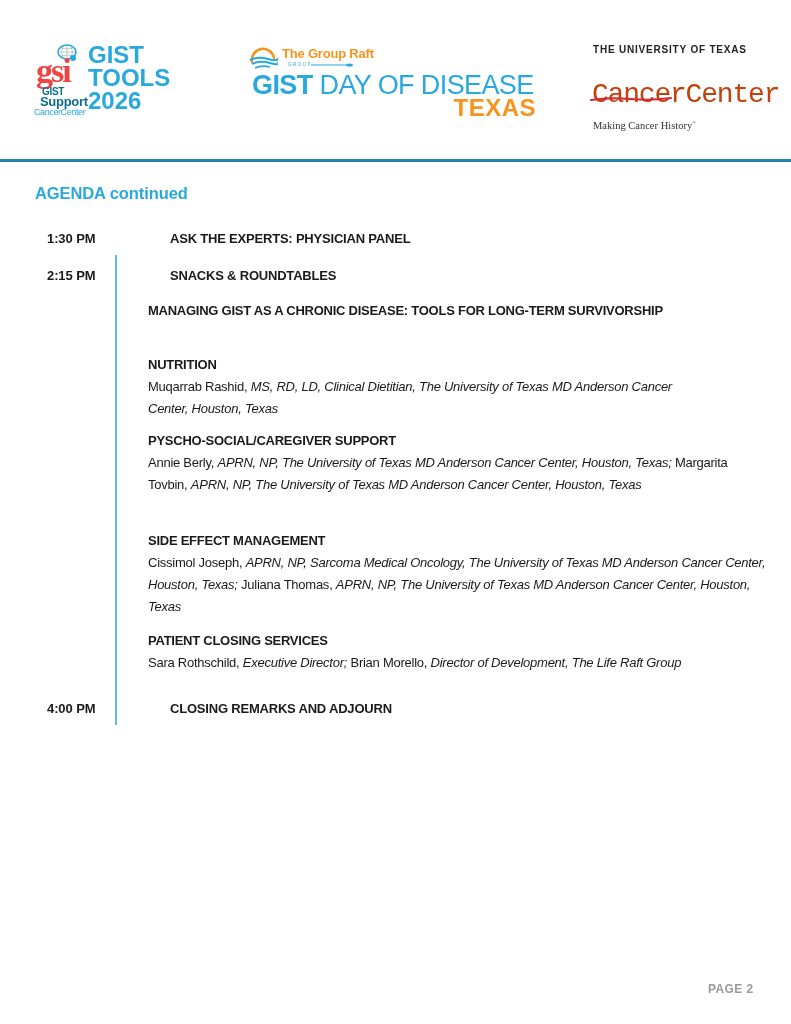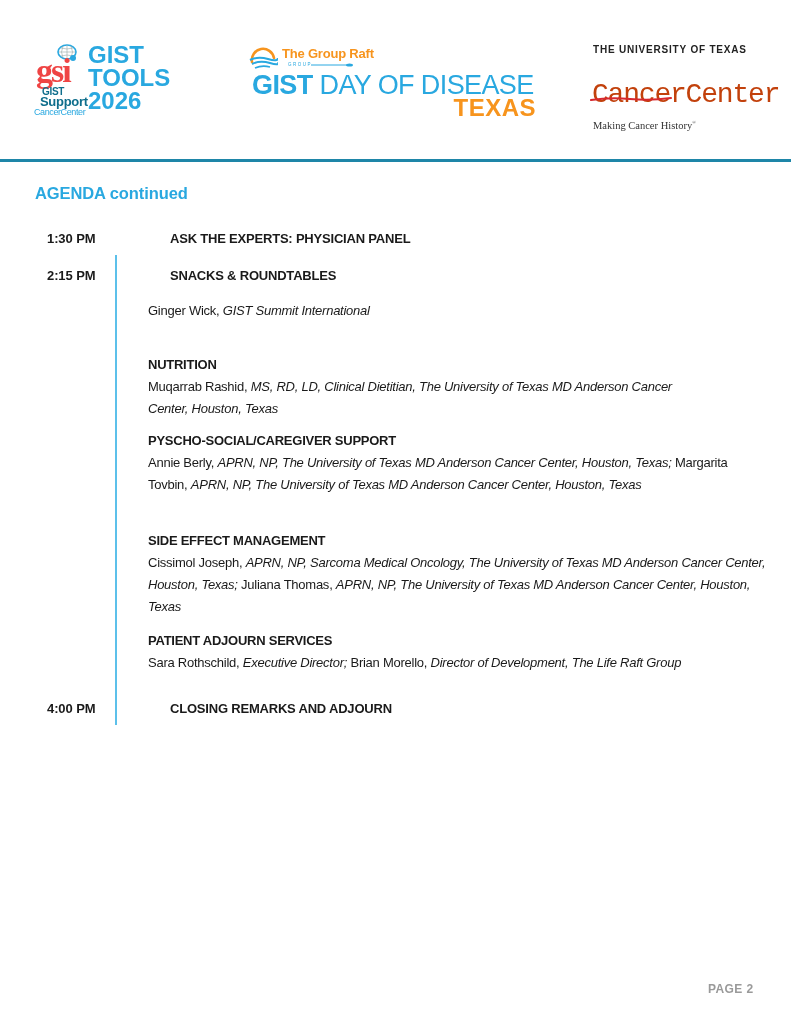--- a/index.html
+++ b/index.html
@@ -113,40 +113,40 @@
 <div class="agenda">
   <div class="timeline"></div>
 
   <div class="slot-time" style="top:231px">1:30 PM</div>
   <div class="slot-title" style="top:231px">ASK THE EXPERTS: PHYSICIAN PANEL</div>
 
   <div class="slot-time" style="top:268px">2:15 PM</div>
   <div class="slot-title" style="top:268px">SNACKS &amp; ROUNDTABLES</div>
 
   <div class="session" style="top:300px">
-    <div class="session-speakers"><span>Ginger Wick</span><span>, </span><i>GIST Summit International</i></div>
+    <div class="session-title">MANAGING GIST AS A CHRONIC DISEASE: TOOLS FOR LONG-TERM SURVIVORSHIP</div>
   </div>
 
   <div class="session" style="top:354px; width:560px">
     <div class="session-title">NUTRITION</div>
     <div class="session-speakers"><span>Muqarrab Rashid</span><span>, </span><i>MS, RD, LD, Clinical Dietitian, The University of Texas MD Anderson Cancer Center, Houston, Texas</i></div>
   </div>
 
   <div class="session" style="top:430px; width:590px">
     <div class="session-title">PYSCHO-SOCIAL/CAREGIVER SUPPORT</div>
     <div class="session-speakers"><span>Annie Berly</span><span>, </span><i>APRN, NP, The University of Texas MD Anderson Cancer Center, Houston, Texas;</i><span> Margarita Tovbin</span><span>, </span><i>APRN, NP, The University of Texas MD Anderson Cancer Center, Houston, Texas</i></div>
   </div>
 
   <div class="session" style="top:530px; width:634px">
     <div class="session-title">SIDE EFFECT MANAGEMENT</div>
     <div class="session-speakers"><span>Cissimol Joseph</span><span>, </span><i>APRN, NP, Sarcoma Medical Oncology, The University of Texas MD Anderson Cancer Center, Houston, Texas;</i><span> Juliana Thomas</span><span>, </span><i>APRN, NP, The University of Texas MD Anderson Cancer Center, Houston, Texas</i></div>
   </div>
 
   <div class="session" style="top:630px; width:640px">
-    <div class="session-title">PATIENT ADJOURN SERVICES</div>
+    <div class="session-title">PATIENT CLOSING SERVICES</div>
     <div class="session-speakers" style="white-space:nowrap"><span>Sara Rothschild</span><span>, </span><i>Executive Director;</i><span> Brian Morello</span><span>, </span><i>Director of Development, The Life Raft Group</i></div>
   </div>
 
   <div class="slot-time" style="top:701px">4:00 PM</div>
   <div class="slot-title" style="top:701px">CLOSING REMARKS AND ADJOURN</div>
 </div>
 
 <div class="page-num">PAGE 2</div>
 
 </body></html>

